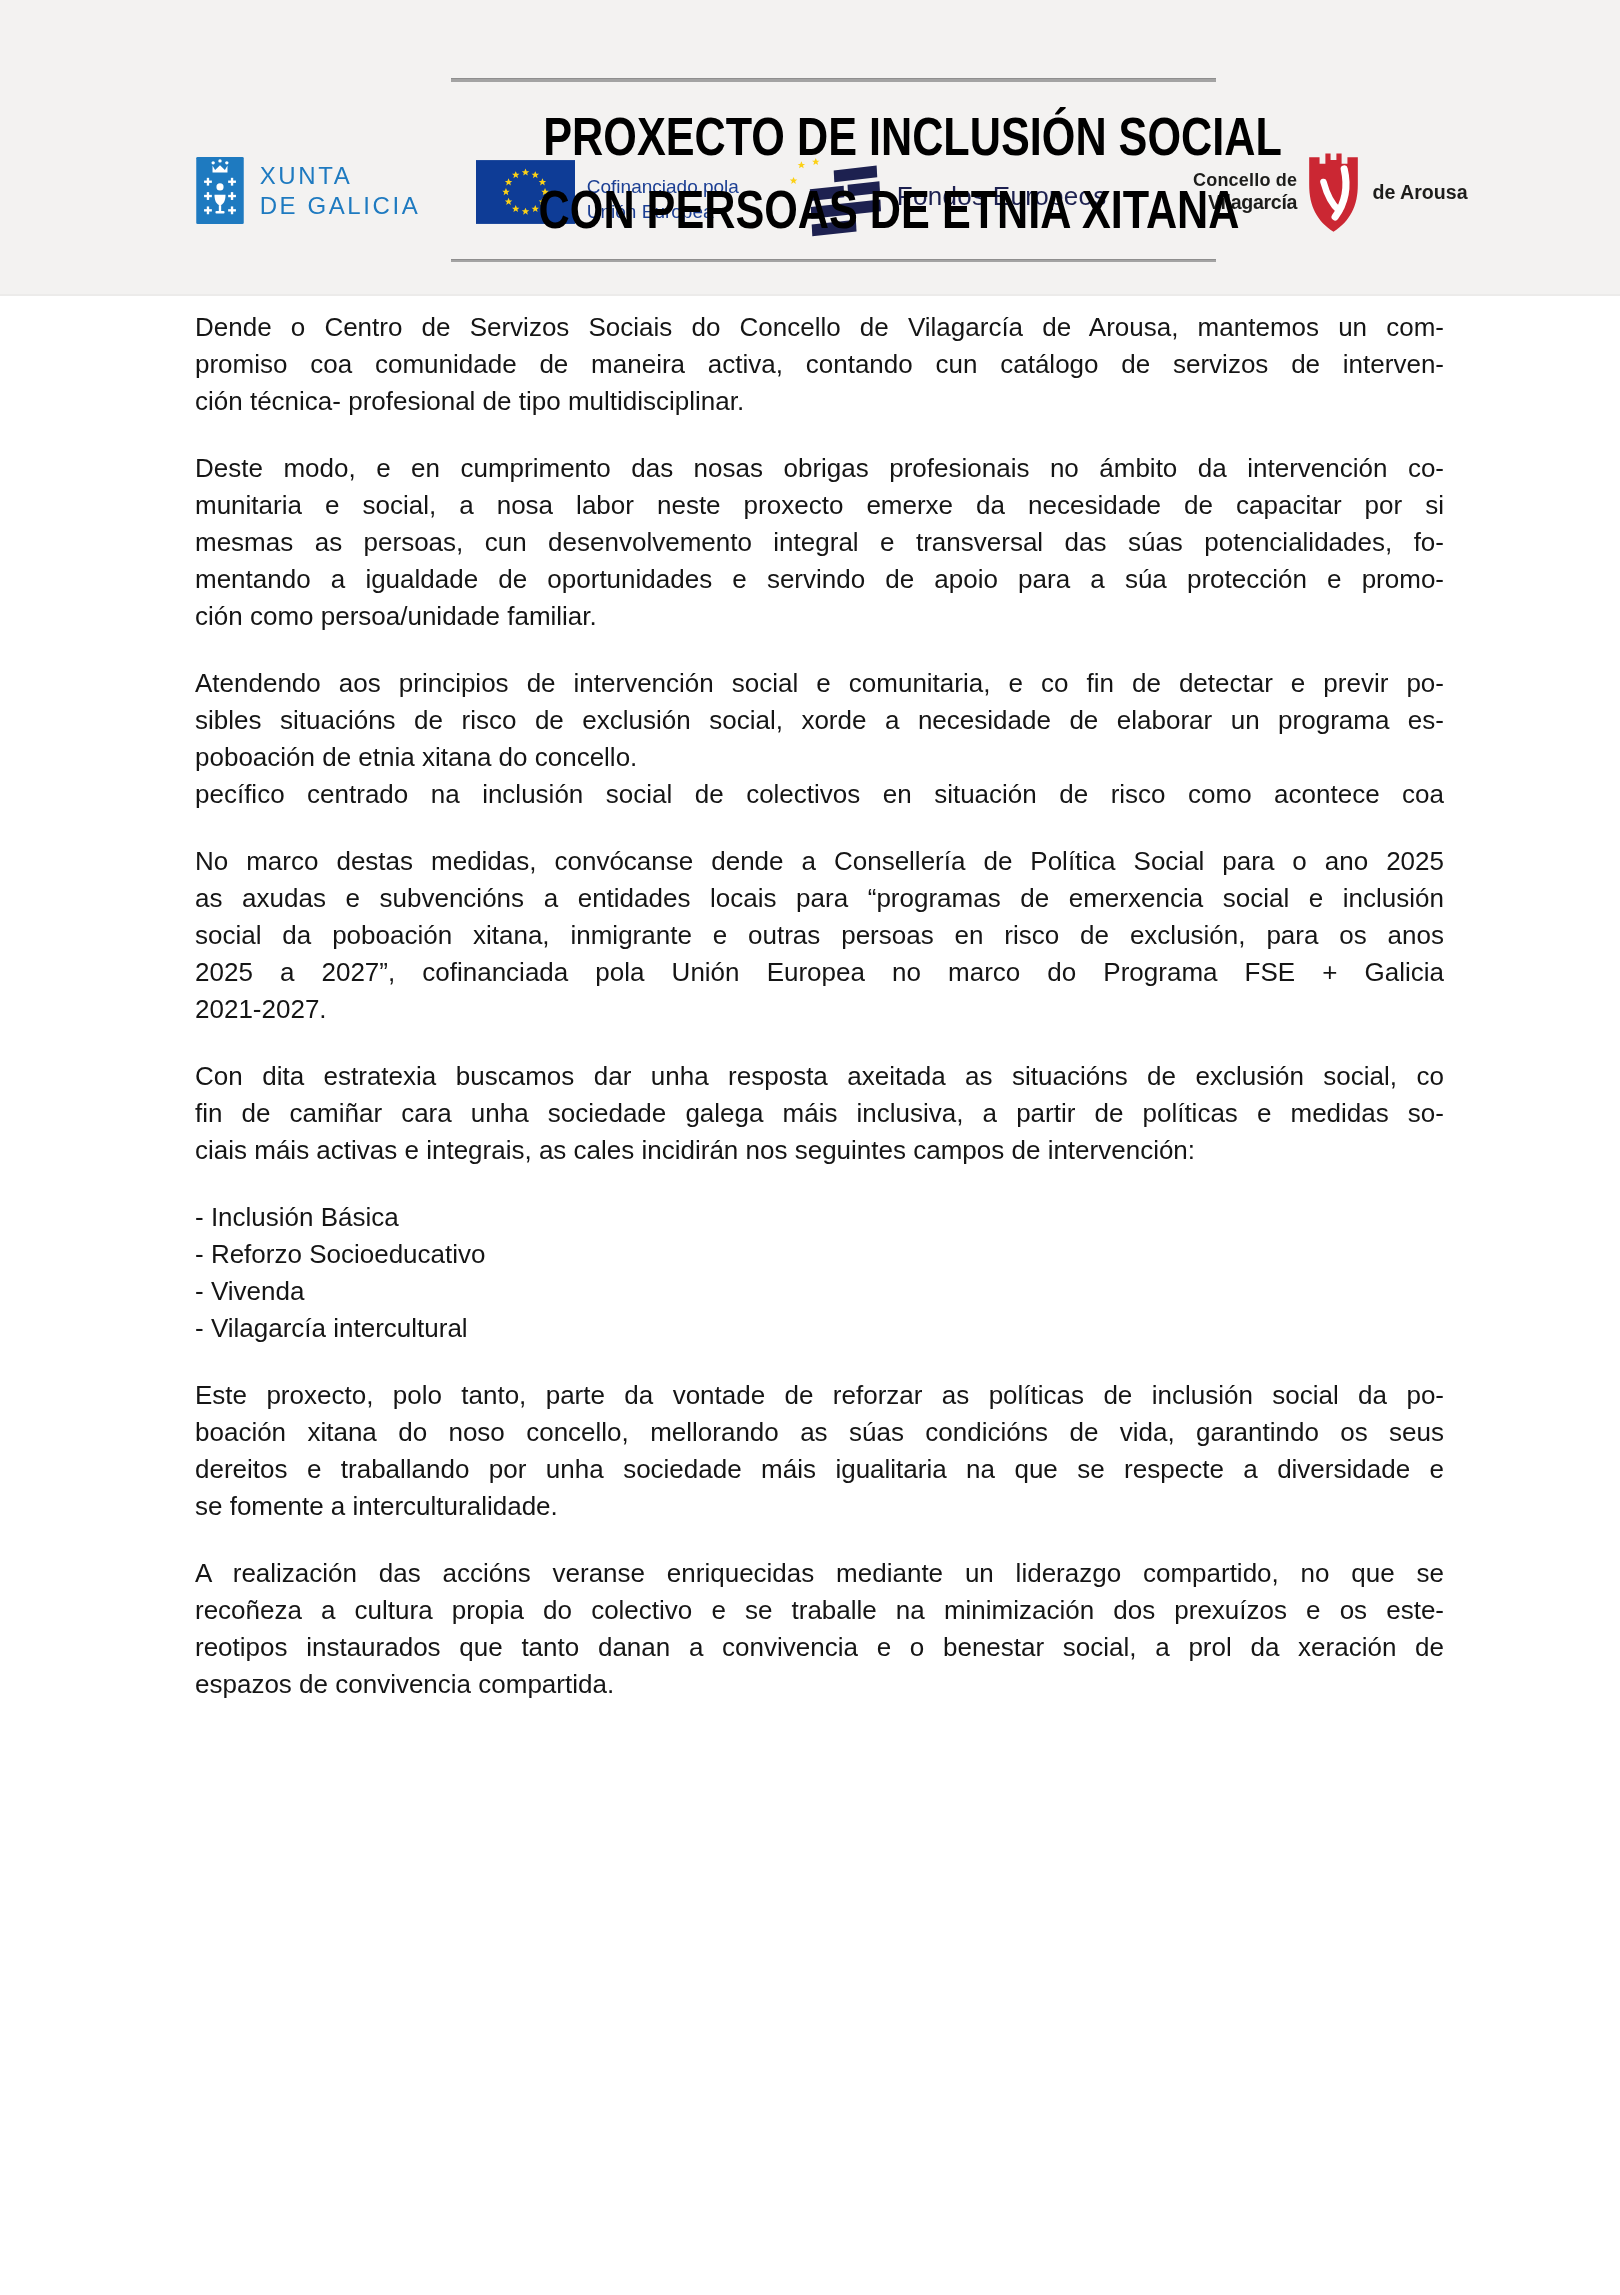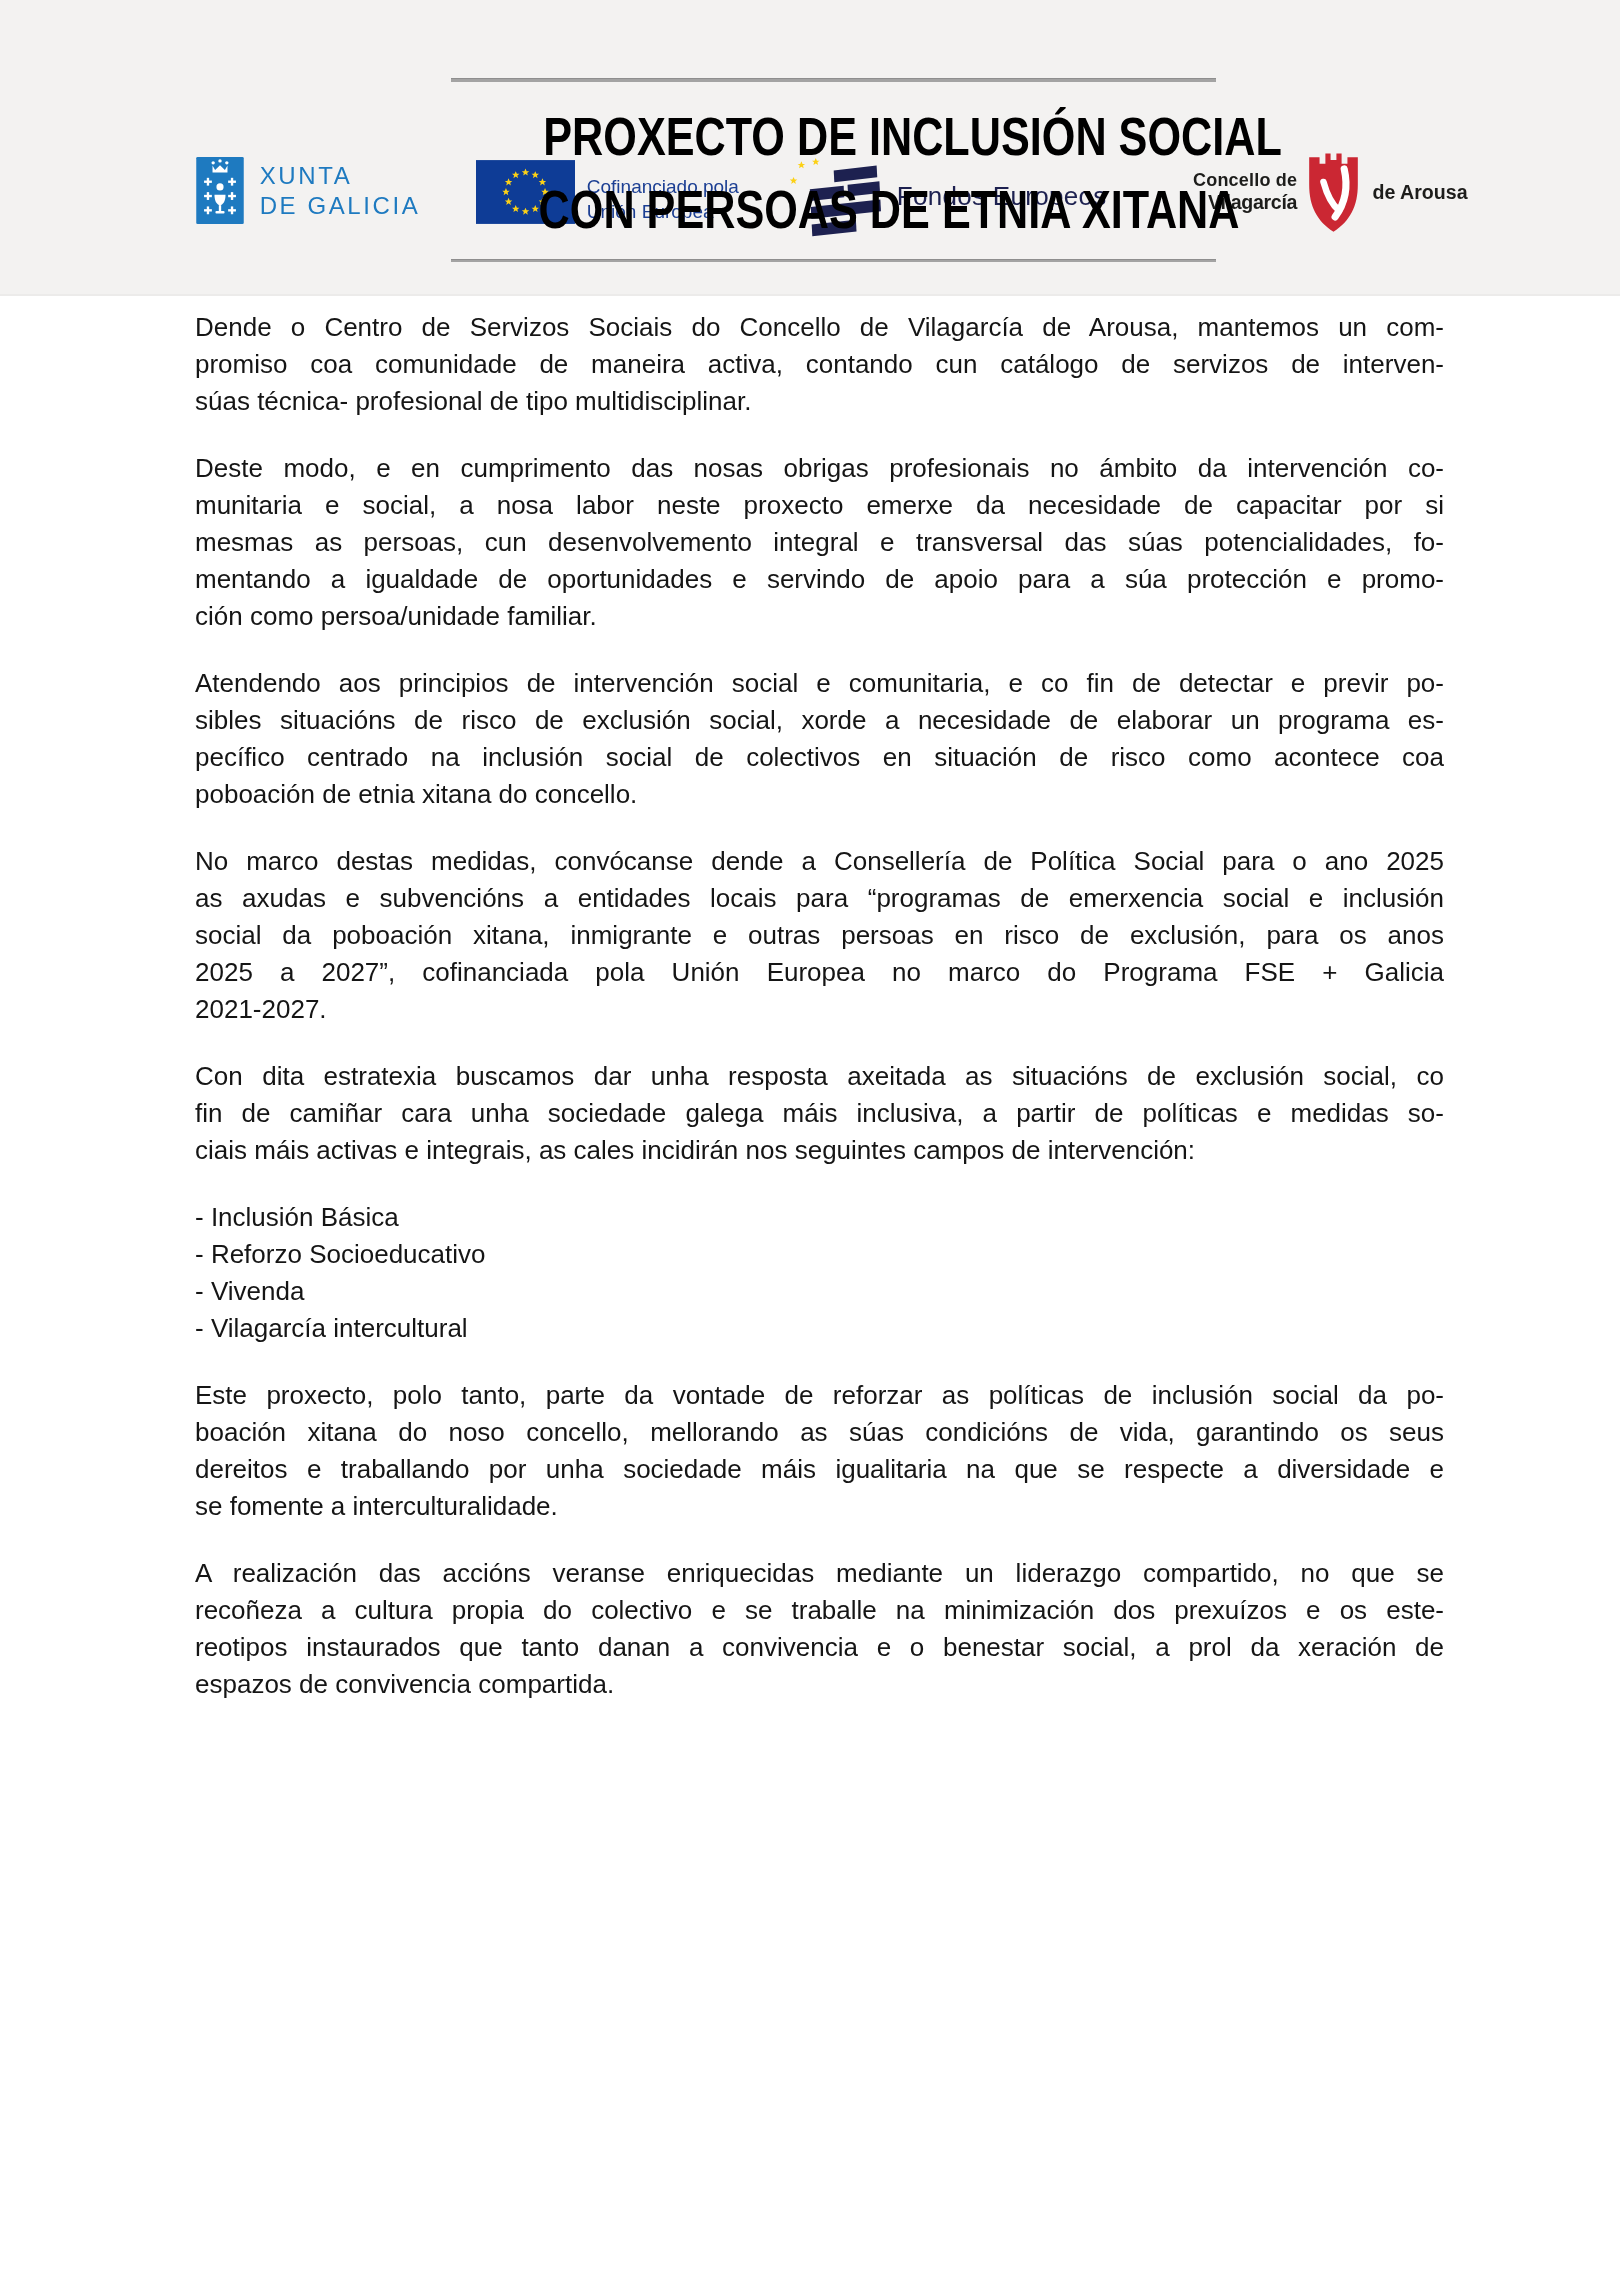--- a/index.html
+++ b/index.html
@@ -144,34 +144,34 @@
     <h1 class="title-line" style="margin:0"><span>PROXECTO DE INCLUSIÓN SOCIAL</span></h1>
     <h1 class="title-line" style="margin:0"><span>CON PERSOAS DE ETNIA XITANA</span></h1>
   </div>
   <div class="rule"></div>
 </section>
 
 <main class="body-col">
     <div class="block p">
       <div class="line jl">Dende o Centro de Servizos Sociais do Concello de Vilagarcía de Arousa, mantemos un com-</div>
       <div class="line jl">promiso coa comunidade de maneira activa, contando cun catálogo de servizos de interven-</div>
-      <div class="line">súas técnica- profesional de tipo multidisciplinar.</div>
+      <div class="line">ción técnica- profesional de tipo multidisciplinar.</div>
     </div>
     <div class="block p">
       <div class="line jl">Deste modo, e en cumprimento das nosas obrigas profesionais no ámbito da intervención co-</div>
       <div class="line jl">munitaria e social, a nosa labor neste proxecto emerxe da necesidade de capacitar por si</div>
       <div class="line jl">mesmas as persoas, cun desenvolvemento integral e transversal das súas potencialidades, fo-</div>
       <div class="line jl">mentando a igualdade de oportunidades e servindo de apoio para a súa protección e promo-</div>
       <div class="line">ción como persoa/unidade familiar.</div>
     </div>
     <div class="block p">
       <div class="line jl">Atendendo aos principios de intervención social e comunitaria, e co fin de detectar e previr po-</div>
       <div class="line jl">sibles situacións de risco de exclusión social, xorde a necesidade de elaborar un programa es-</div>
+      <div class="line">poboación de etnia xitana do concello.</div>
       <div class="line jl">pecífico centrado na inclusión social de colectivos en situación de risco como acontece coa</div>
-      <div class="line">poboación de etnia xitana do concello.</div>
     </div>
     <div class="block p">
       <div class="line jl">No marco destas medidas, convócanse dende a Consellería de Política Social para o ano 2025</div>
       <div class="line jl">as axudas e subvencións a entidades locais para “programas de emerxencia social e inclusión</div>
       <div class="line jl">social da poboación xitana, inmigrante e outras persoas en risco de exclusión, para os anos</div>
       <div class="line jl">2025 a 2027”, cofinanciada pola Unión Europea no marco do Programa FSE + Galicia</div>
       <div class="line">2021-2027.</div>
     </div>
     <div class="block p">
       <div class="line jl">Con dita estratexia buscamos dar unha resposta axeitada as situacións de exclusión social, co</div>

